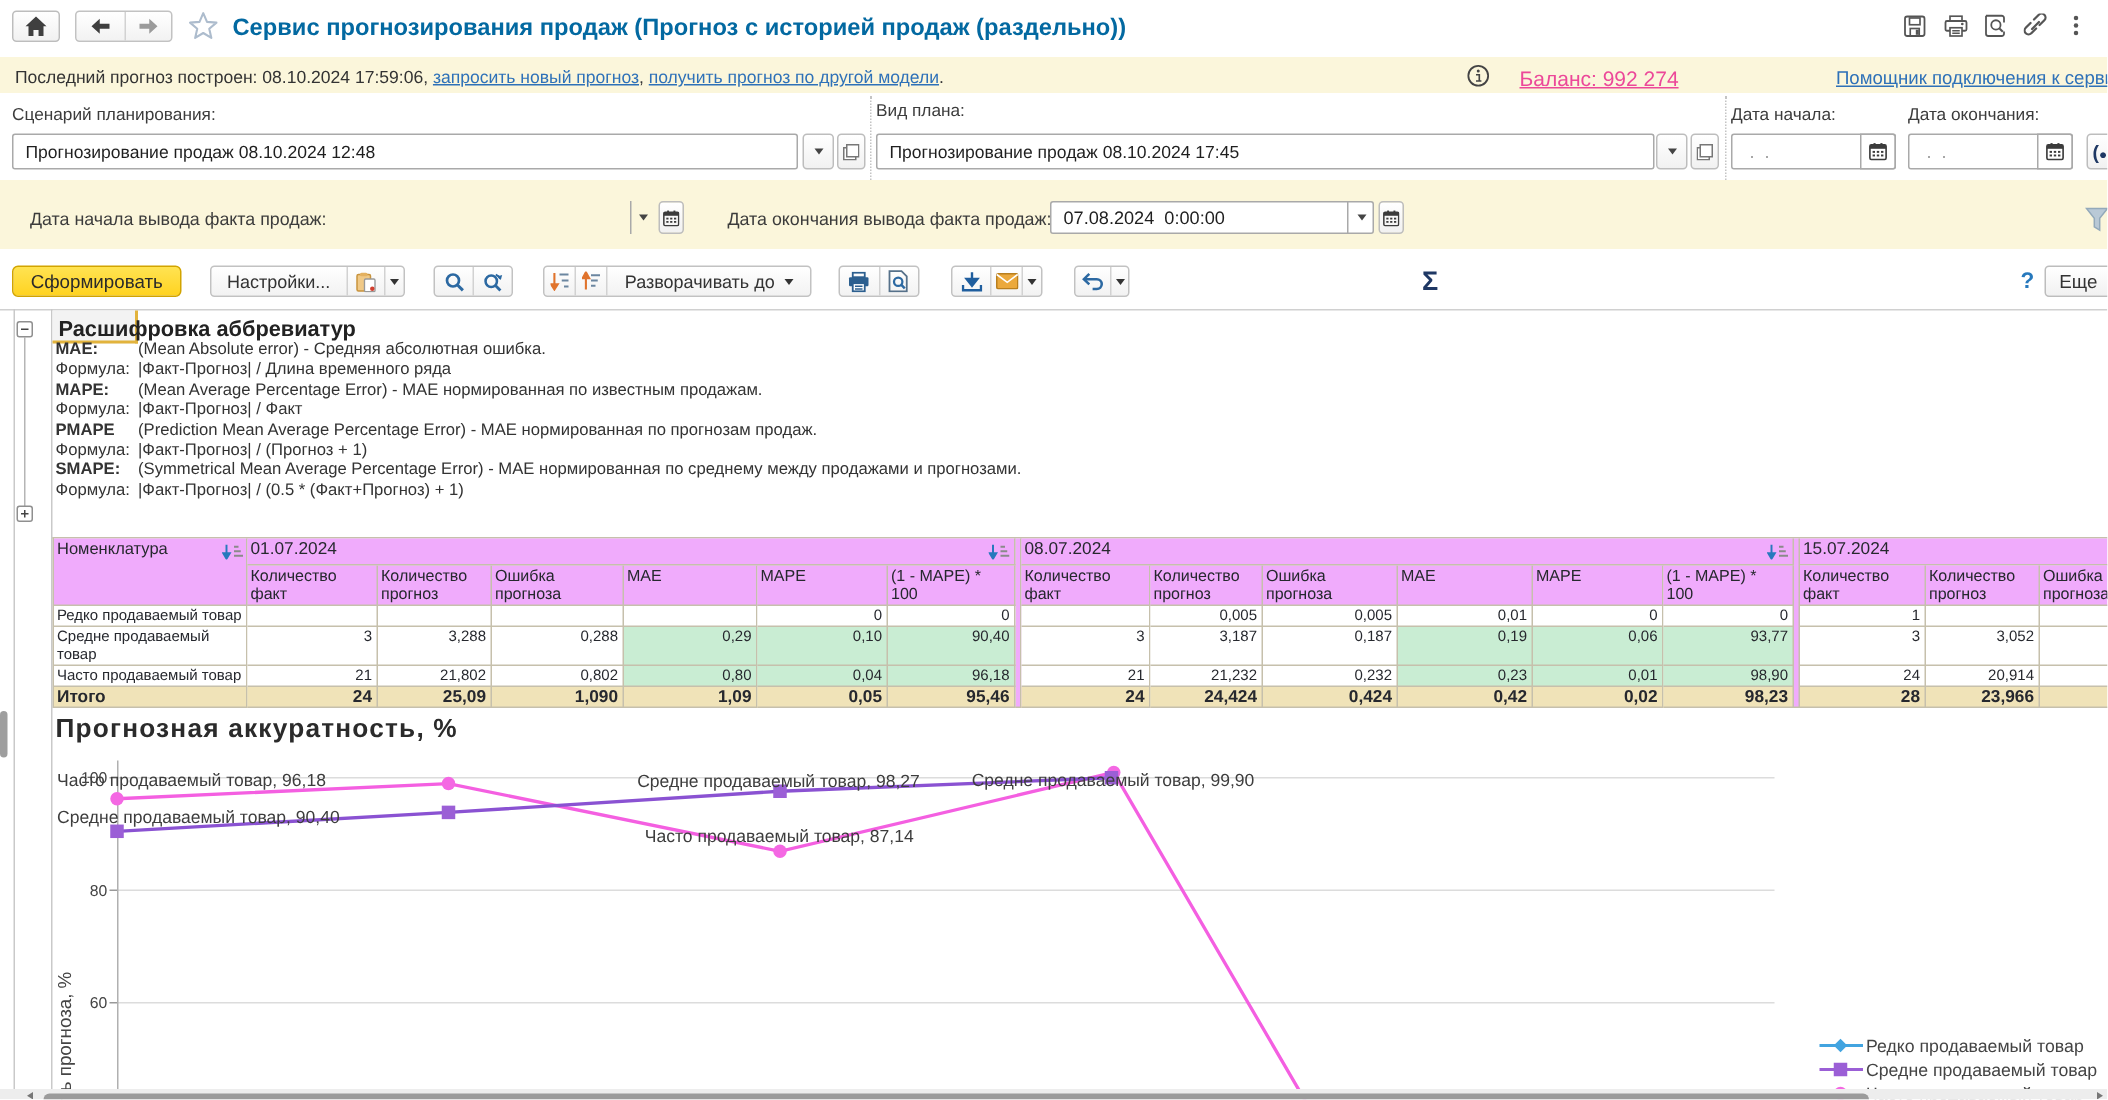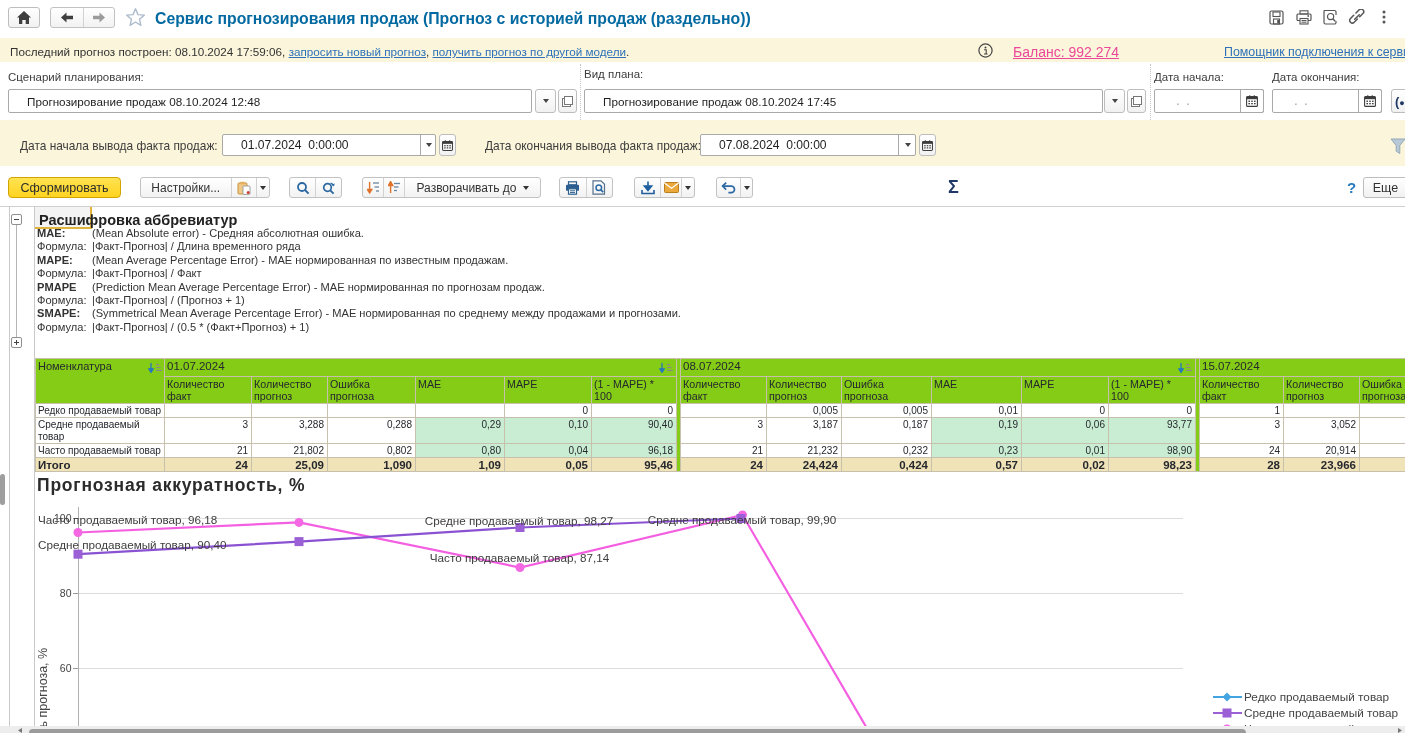--- a/index.html
+++ b/index.html
@@ -6,27 +6,27 @@
 #root{position:relative;width:1405px;height:733px;overflow:hidden;background:#fff}
 .a{position:absolute}
 .btn{position:absolute;border:1px solid #bdbdbd;border-radius:3px;
 background:linear-gradient(#ffffff,#f1f1f1);}
 .grp{position:absolute;border:1px solid #c2c2c2;border-radius:3px;
 background:linear-gradient(#ffffff,#f2f2f2);display:flex;}
 .seg{height:100%;display:flex;align-items:center;justify-content:center;position:relative}
 .seg+.seg{border-left:1px solid #d2d2d2}
 .lnk{color:#2e71b8;text-decoration:underline}
 .inp{position:absolute;border:1px solid #a9a9a9;border-radius:2px;background:#fff;
-font-size:11.7px;color:#1f1f1f;display:flex;align-items:center;padding-left:18px}
+font-size:11.7px;color:#1f1f1f;display:flex;align-items:center;padding-left:8px}
 .lbl{position:absolute;font-size:11.5px;color:#3c3c3c;white-space:nowrap}
 .car{width:0;height:0;border-left:3.5px solid transparent;border-right:3.5px solid transparent;border-top:4px solid #444}
 table.rep{position:absolute;left:35px;top:358px;width:1413px;border-collapse:separate;border-spacing:0;table-layout:fixed;
 font-size:10px;color:#26282e;line-height:12px;border-top:1px solid #c6c0ac;border-left:1px solid #c6c0ac}
 table.rep td{border-right:1px solid #c6c0ac;border-bottom:1px solid #c6c0ac;padding:1px 3px 0 2px;vertical-align:top;overflow:hidden;white-space:nowrap}
-td.h{background:#84cc16}
+td.h{background:#f0abfc}
 td.sh{font-size:10.7px}
 td.g{background:#c9edd3}
 td.w{background:#fff}
 td.n{text-align:right}
 td.dt{font-size:11.5px}
 tr.tot td{background:#f0e3b8;font-weight:bold;font-size:11.5px}
 .yb{position:absolute;left:0;width:1405px;background:#fbf6db}
 </style></head>
 <body>
 <div id="root">
@@ -154,21 +154,20 @@
           <rect x="8" y="8" width="1.6" height="1.3"></rect>
         </g>
       </svg>
 </div>
 <div class="btn" style="left:1391px;top:89px;width:16px;height:24px;border-radius:3px 0 0 3px;display:flex;align-items:center;padding-left:3px">
  <span style="font-size:13px;font-weight:bold;color:#1f3864">(<span style="font-size:9px">●</span></span>
 </div>
 
 <div class="yb" style="top:120px;height:46px"></div>
 <div class="lbl" style="left:20px;top:139px;font-size:11.9px">Дата начала вывода факта продаж:</div>
-<div class="inp" style="left:222px;top:134px;width:214px;height:22px;font-size:12.1px">01.07.2024&nbsp;&nbsp;0:00:00</div>
 <div class="a" style="left:420px;top:134px;width:16px;height:22px;border-left:1px solid #a9a9a9;display:flex;align-items:center;justify-content:center">
       <div class="car"></div>
     </div>
 <div class="btn" style="left:439px;top:134px;width:17px;height:22px;display:flex;align-items:center;justify-content:center">
  <svg width="11" height="11" viewBox="0 0 12 12">
         <rect x="0.6" y="1.6" width="10.8" height="9.8" rx="1" fill="none" stroke="#3c3c3c" stroke-width="1.1"></rect>
         <rect x="0.6" y="1.6" width="10.8" height="2.6" fill="#3c3c3c"></rect>
         <rect x="3" y="0.4" width="1.4" height="2.2" fill="#3c3c3c"></rect>
         <rect x="7.6" y="0.4" width="1.4" height="2.2" fill="#3c3c3c"></rect>
         <g fill="#3c3c3c">
@@ -470,21 +469,21 @@
  <td>Итого</td>
           <td class="n">24</td>
           <td class="n">25,09</td>
           <td class="n">1,090</td>
           <td class="g n">1,09</td>
           <td class="g n">0,05</td>
           <td class="g n">95,46</td>
  <td class="n">24</td>
           <td class="n">24,424</td>
           <td class="n">0,424</td>
-          <td class="g n">0,57</td>
+          <td class="g n">0,42</td>
           <td class="g n">0,02</td>
           <td class="g n">98,23</td>
  <td class="n">28</td>
           <td class="n">23,966</td>
           <td class="n"></td>
 </tr>
 </tbody>
     </table>
 
 <div class="a" style="left:37px;top:475px;font-size:17.5px;font-weight:bold;letter-spacing:0.8px;color:#2b2b2b">Прогнозная аккуратность, %</div>

